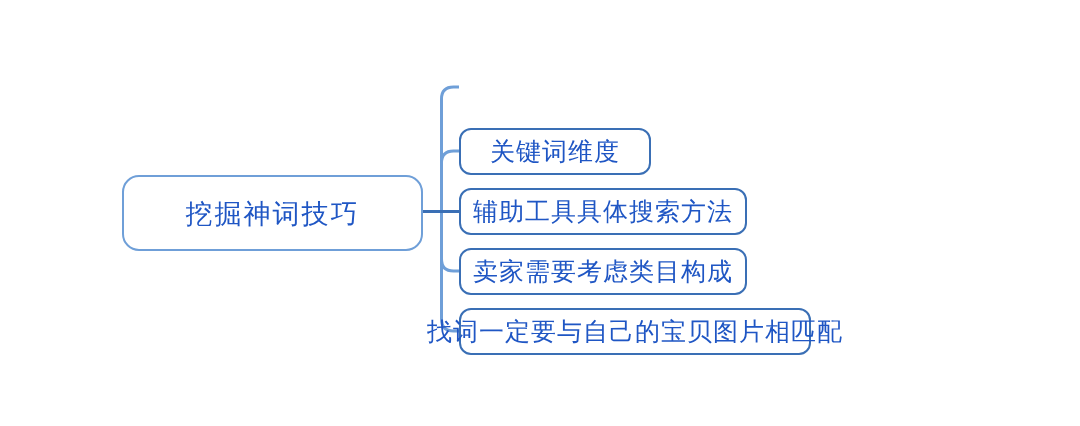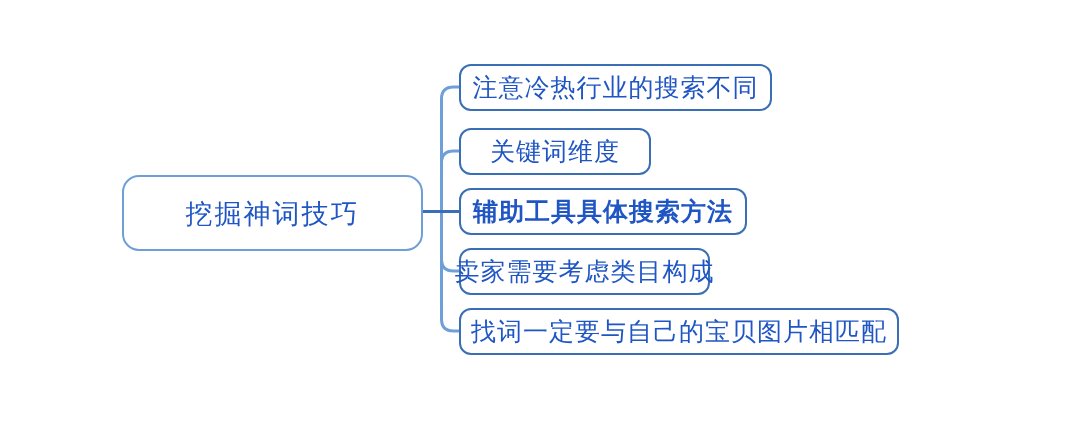--- a/index.html
+++ b/index.html
@@ -58,23 +58,23 @@
   }
 
   .node.child {
     height: 47px;
     font-size: 25px;
     border-radius: 12px;
   }
 
   .node.child-1 { left: 459px; top: 64px;  width: 313px; }
   .node.child-2 { left: 459px; top: 128px; width: 192px; }
-  .node.child-3 { left: 459px; top: 188px; width: 288px; font-weight: bold; }
-  .node.child-4 { left: 459px; top: 248px; width: 251px; }
-  .node.child-5 { left: 459px; top: 308px; width: 440px; align-items: center; }
+  .node.child-3 { left: 459px; top: 188px; width: 288px; }
+  .node.child-4 { left: 459px; top: 248px; width: 288px; }
+  .node.child-5 { left: 459px; top: 308px; width: 352px; align-items: center; }
 
   .node-label {
     display: block;
     line-height: 1;
   }
 </style>
 </head>
 <body>
 
 <div id="mindmap">
@@ -91,23 +91,20 @@
 
     <path d="M 441.5 259 Q 441.5 271 453.5 271 L 459 271" fill="none" stroke="#6f9fd8" stroke-width="3"></path>
 
     <path d="M 441.5 319 Q 441.5 331 453.5 331 L 459 331" fill="none" stroke="#6f9fd8" stroke-width="3"></path>
   </svg>
 
   <div class="node root">
     <span class="node-label">挖掘神词技巧</span>
   </div>
 
-  <div class="node child child-1">
-    <span class="node-label">注意冷热行业的搜索不同</span>
-  </div>
 
   <div class="node child child-2">
     <span class="node-label">关键词维度</span>
   </div>
 
   <div class="node child child-3">
     <span class="node-label">辅助工具具体搜索方法</span>
   </div>
 
   <div class="node child child-4">

